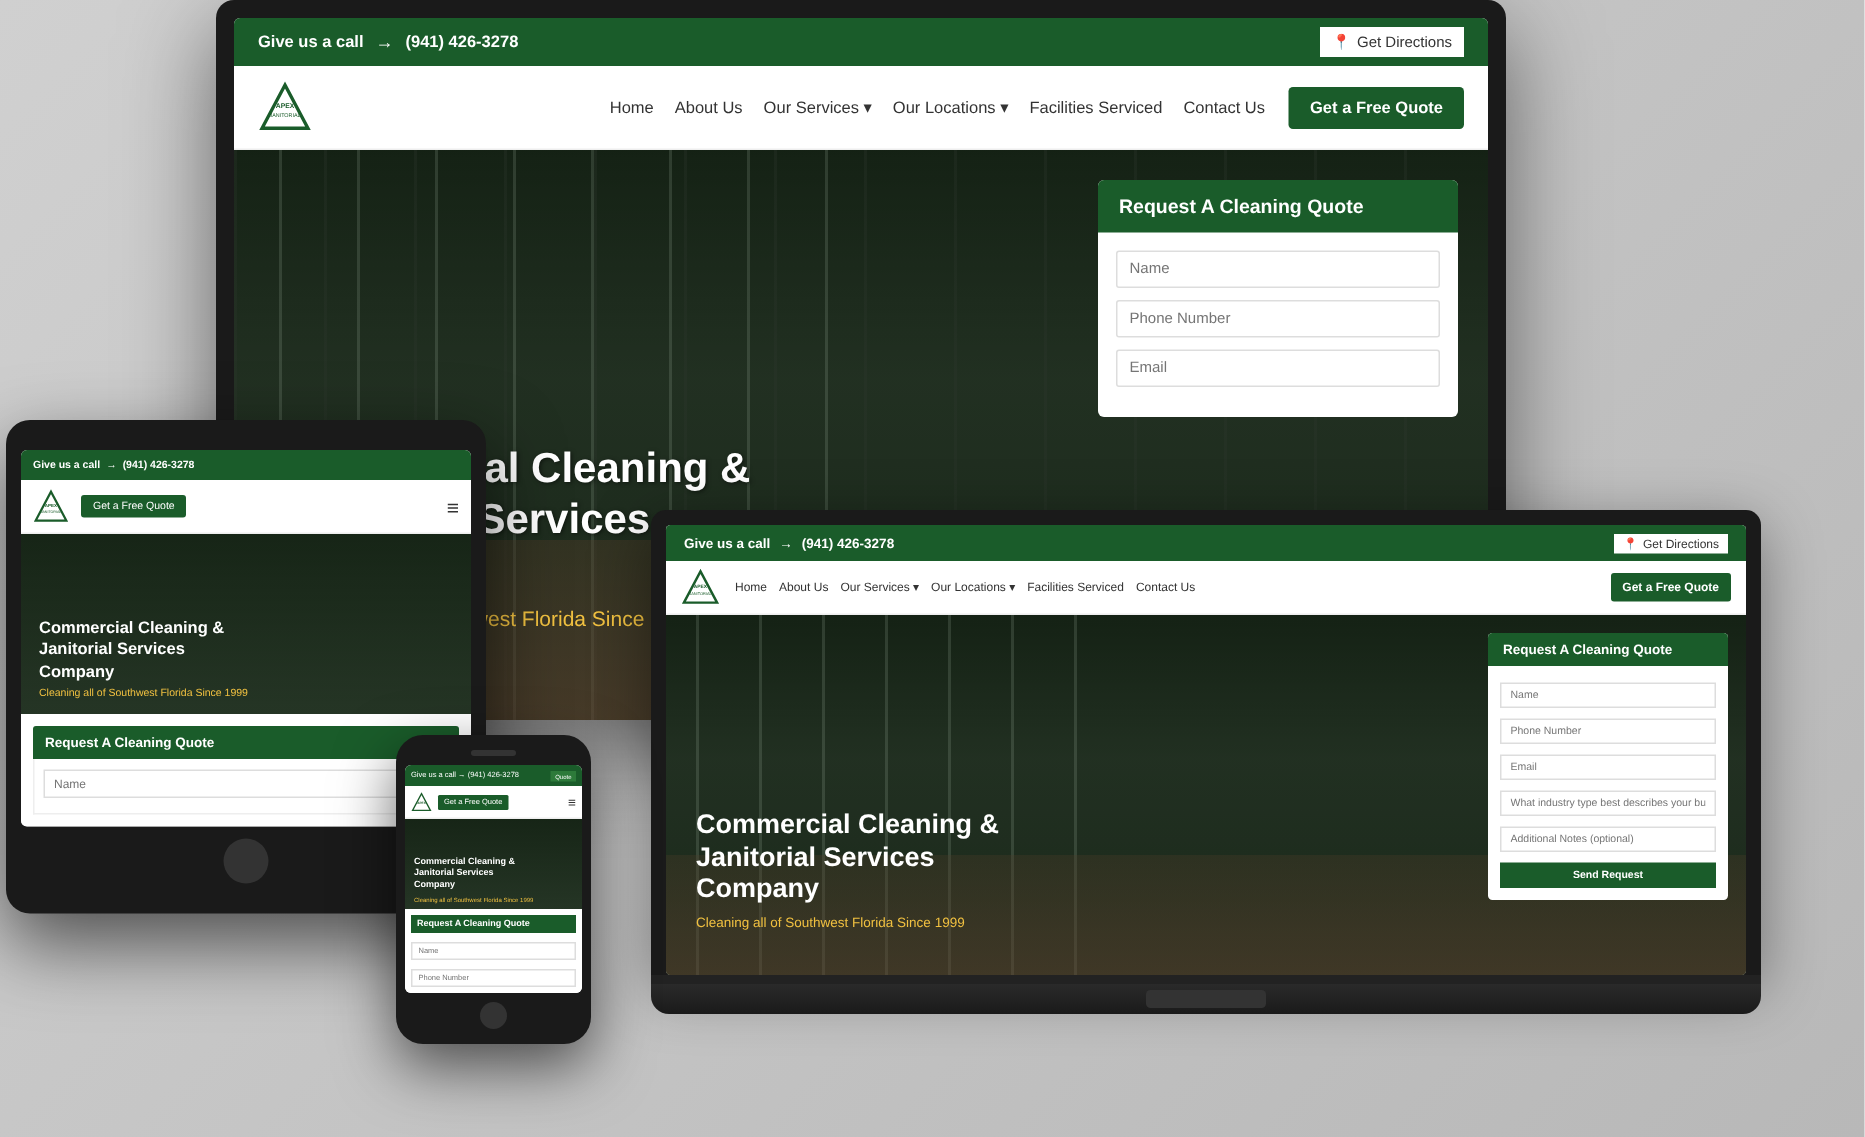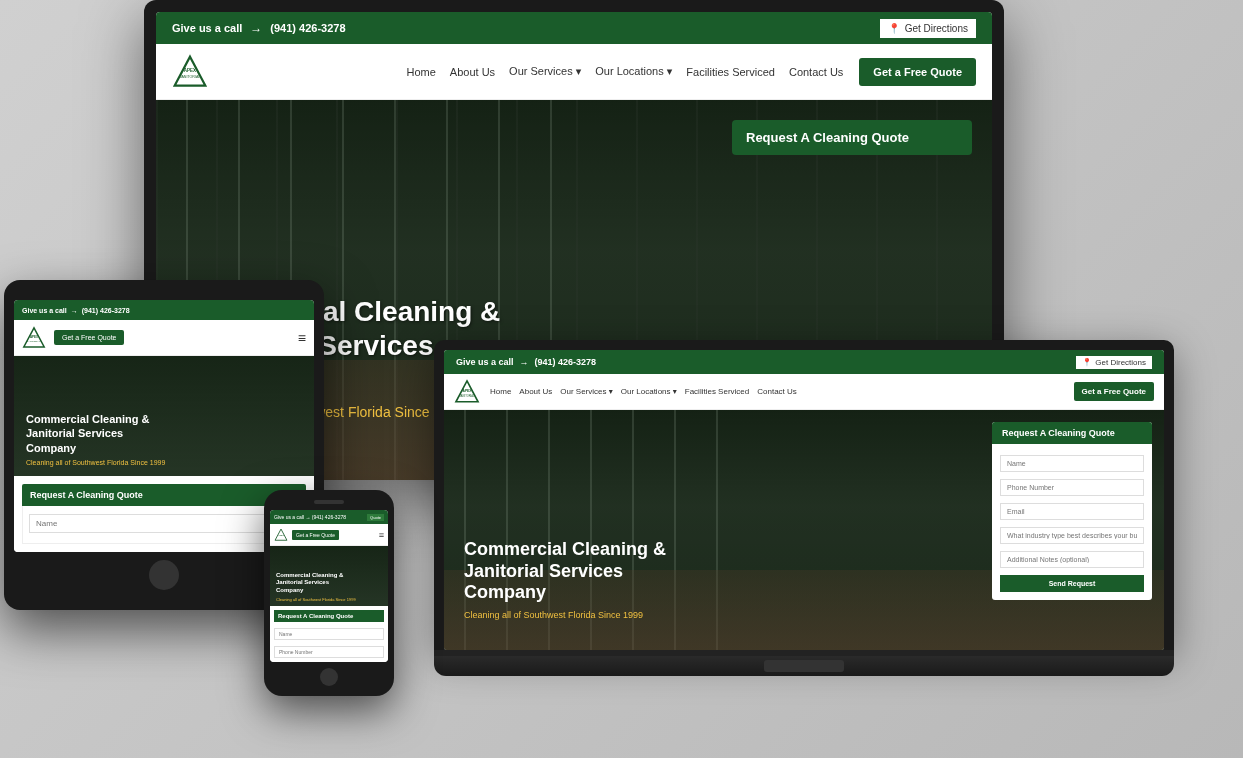--- a/index.html
+++ b/index.html
@@ -633,20 +633,25 @@
             <div class="hero-title">
               <span>Commercial Cleaning &amp;</span><br>
               <span>Janitorial Services</span><br>
               <span>Company</span>
             </div>
             <div class="hero-subtitle">Cleaning all of Southwest Florida Since 1999</div>
           </div>
 
           <div class="quote-form-box">
             <div class="quote-form-header">Request A Cleaning Quote</div>
+            <div class="quote-form-body">
+              <input class="quote-input" type="text" placeholder="Name" style="">
+              <input class="quote-input" type="text" placeholder="Phone Number" style="">
+              <input class="quote-input" type="text" placeholder="Email" style="">
+            </div>
           </div>
         </div>
       </div>
     </div>
     <div class="monitor-stand"></div>
     <div class="monitor-base"></div>
   </div>
 
   <div class="tablet">
     <div class="tablet-frame">

